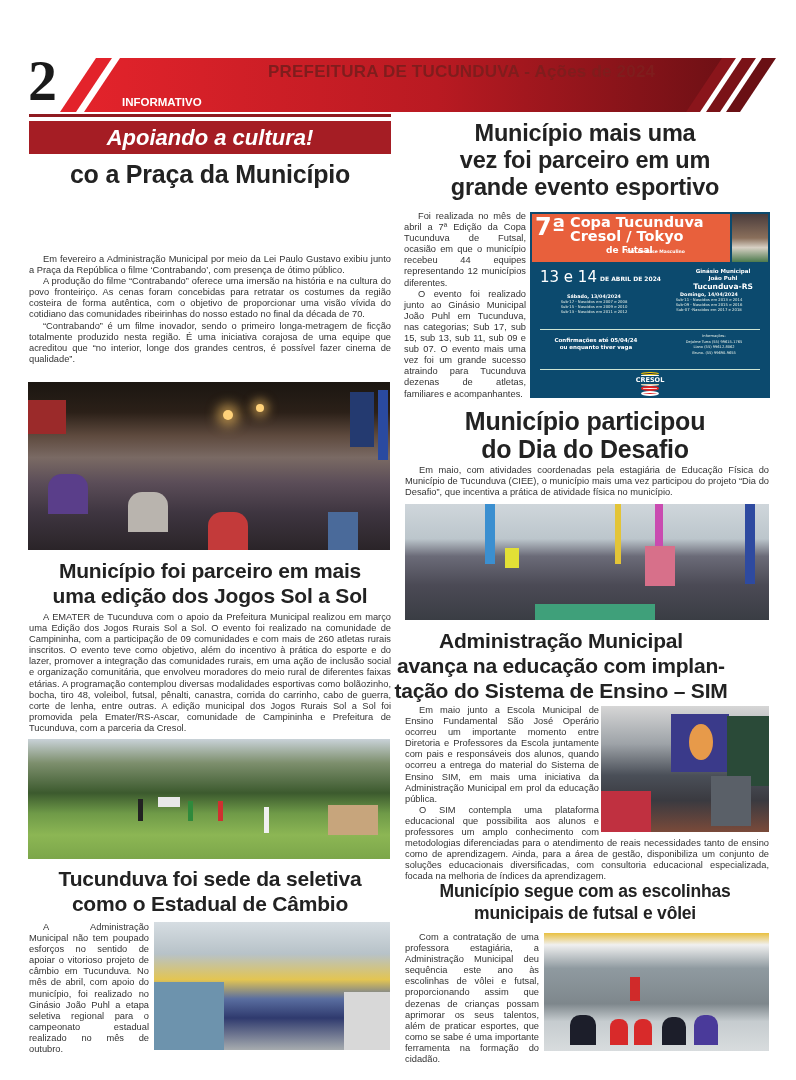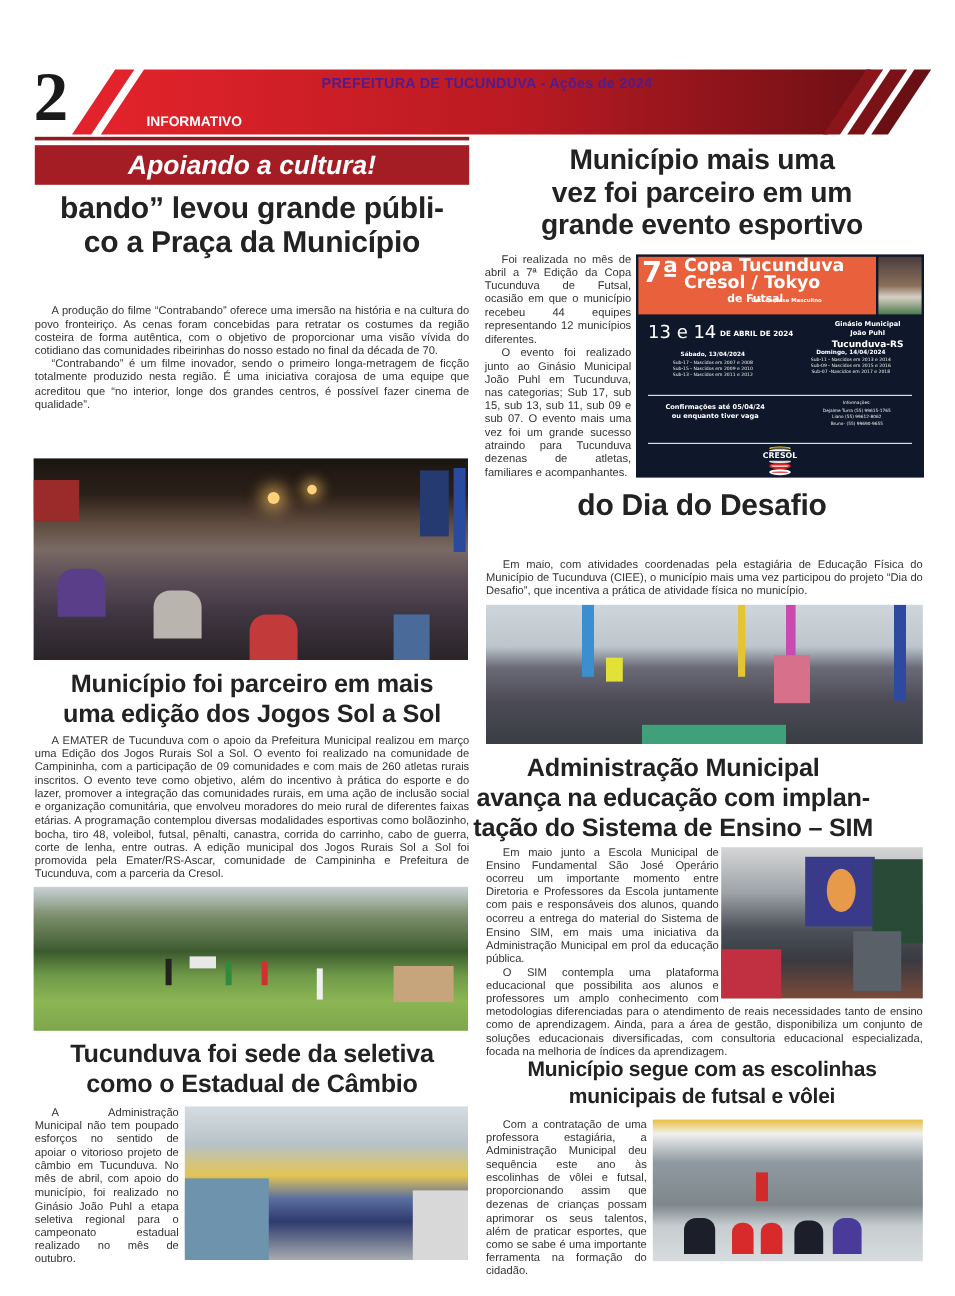--- a/index.html
+++ b/index.html
@@ -2,32 +2,32 @@
 <html><head>
 <meta charset="utf-8">
 <style>
   * { box-sizing: border-box; margin: 0; padding: 0; }
   html, body { width: 796px; height: 1080px; background: #ffffff; overflow: hidden; }
   body { position: relative; font-family: "Liberation Sans", sans-serif; color: #222; }
 
   
   .page-num { position: absolute; left: 28px; top: 52px; font-family: "Liberation Serif", serif; font-weight: bold; font-size: 58px; line-height: 58px; color: #1a1a1a; }
   .hdr { position: absolute; left: 0; top: 0; width: 796px; height: 130px; }
-  .hdr-title { position: absolute; left: 240px; top: 62px; font-family: "Liberation Sans", sans-serif; font-weight: bold; font-size: 12px; color: #4c1d95; letter-spacing: 0.2px; padding-left: 28px; }
+  .hdr-title { position: absolute; left: 240px; top: 62px; font-family: "Liberation Sans", sans-serif; font-weight: bold; font-size: 17px; color: #7f1d1d; letter-spacing: 0.2px; padding-left: 28px; }
   .hdr-info { position: absolute; left: 122px; top: 96px; font-weight: bold; font-size: 11.5px; color: #fff; }
 
   .section-bar { position: absolute; left: 29px; top: 121px; width: 362px; height: 33px; background: #a51d24; color: #fff; font-style: italic; font-weight: bold; font-size: 22px; text-align: center; line-height: 33px; }
 
   .headline { position: absolute; font-weight: bold; color: #222; text-align: center; letter-spacing: -0.2px; }
   .body { position: absolute; font-size: 9.3px; line-height: 11.1px; color: #333; text-align: justify; }
   .body p { text-indent: 14px; }
   .photo { position: absolute; overflow: hidden; }
 
   
-  .poster { position: absolute; left: 530px; top: 212px; width: 240px; height: 186px; background: #0f172a; overflow: hidden; font-family: "DejaVu Sans", sans-serif; }
+  .poster { position: absolute; left: 530px; top: 212px; width: 240px; height: 186px; background: #0c4a6e; overflow: hidden; font-family: "DejaVu Sans", sans-serif; }
   .poster .orange { position: absolute; left: 2px; top: 2px; width: 198px; height: 48px; background: #e8603c; }
   .poster .stadium { position: absolute; left: 202px; top: 2px; width: 36px; height: 48px; background: linear-gradient(180deg,#4a3c3c 0%,#8a6f5b 50%,#d7d0c4 70%,#4c7a4d 100%); }
   .poster .t1 { position: absolute; left: 5px; top: 3px; color: #fff; font-weight: bold; font-size: 24px; line-height: 24px; }
   .poster .t2 { position: absolute; left: 40px; top: 3px; color: #fff; font-weight: bold; font-size: 14.5px; line-height: 14px; }
   .poster .t3 { position: absolute; left: 40px; top: 17px; color: #fff; font-weight: bold; font-size: 14.5px; line-height: 14px; }
   .poster .t4 { position: absolute; left: 40px; top: 33px; color: #fff; font-weight: bold; font-size: 9px; margin-left: 36px; }
   .poster .t5 { position: absolute; left: 96px; top: 37px; color: #fff; font-weight: bold; font-size: 4.5px; }
   .poster .date { position: absolute; left: 10px; top: 56px; color: #fff; font-weight: normal; font-size: 15px; }
   .poster .date-sm { position: absolute; left: 70px; top: 63px; color: #fff; font-weight: bold; font-size: 6px; }
   .poster .venue { position: absolute; left: 152px; top: 56px; width: 82px; color: #fff; font-weight: bold; font-size: 5.5px; text-align: center; line-height: 7px; }
@@ -59,24 +59,24 @@
   <polygon points="726,112 740,112 776,58 762,58" fill="#6a1014"></polygon>
   <rect x="29" y="114" width="362" height="3" fill="#8f1a20"></rect>
 </svg>
 <div class="page-num">2</div>
 <div class="hdr-title">PREFEITURA DE TUCUNDUVA - Ações de 2024</div>
 <div class="hdr-info">INFORMATIVO</div>
 
 <div class="section-bar">Apoiando a cultura!</div>
 
 <div class="headline" style="left:29px;top:160px;width:362px;font-size:25px;line-height:28px;">
-  <div>bando” levou grande públi-</div>
   <div>co a Praça da Município</div>
 </div>
 <div class="body" style="left:29px;top:254px;width:362px;">
+  <p>Em fevereiro  a Administração Municipal por meio da Lei Paulo Gustavo exibiu junto a Praça da República o filme ‘Contrabando’, com presença de ótimo público.</p>
   <p>A produção do filme “Contrabando” oferece uma imersão na história e na cultura do povo fronteiriço. As cenas foram concebidas para retratar os costumes da região costeira de forma autêntica, com o objetivo de proporcionar uma visão vívida do cotidiano das comunidades ribeirinhas do nosso estado no final da década de 70.</p>
   <p>“Contrabando” é um filme inovador, sendo o primeiro longa-metragem de ficção totalmente produzido nesta região. É uma iniciativa corajosa de uma equipe que acreditou que “no interior, longe dos grandes centros, é possível fazer cinema de qualidade”.</p>
 </div>
 <div class="photo" style="left:28px;top:382px;width:362px;height:168px;background:linear-gradient(180deg,#1b1611 0%,#2b2018 18%,#5e4a3e 32%,#7a6a64 45%,#5b4d58 60%,#3e3540 78%,#2a2428 100%);">
   <div style="position:absolute;left:195px;top:28px;width:10px;height:10px;border-radius:50%;background:#ffd27a;box-shadow:0 0 12px 6px rgba(255,200,100,0.6);"></div>
   <div style="position:absolute;left:228px;top:22px;width:8px;height:8px;border-radius:50%;background:#ffd27a;box-shadow:0 0 10px 5px rgba(255,200,100,0.5);"></div>
   <div style="position:absolute;left:0;top:18px;width:38px;height:34px;background:#9b2a2a;"></div>
   <div style="position:absolute;left:322px;top:10px;width:24px;height:55px;background:#243a70;"></div>
   <div style="position:absolute;left:350px;top:8px;width:10px;height:70px;background:#2a4aa0;"></div>
   <div style="position:absolute;left:180px;top:130px;width:40px;height:38px;background:#c33a3a;border-radius:14px 14px 0 0;"></div>
@@ -167,20 +167,21 @@
     <div class="logo" style="background:#ffffff;border-radius:2px;"></div>
     <div class="cresol">CRESOL</div>
     <div class="logo" style="background:#e2d4b0;border-radius:2px;"></div>
     <div class="logo" style="background:#f0f0f0;"></div>
     <div class="logo" style="background:#ffffff;border:2px solid #d22;border-radius:40% 40% 50% 50%;"></div>
     <div class="logo" style="background:#d22;border:2px solid #fff;"></div>
   </div>
 </div>
 
 <div class="headline" style="left:400px;top:407px;width:370px;font-size:25px;line-height:28px;">
+  <div>Município participou</div>
   <div>do Dia do Desafio</div>
 </div>
 <div class="body" style="left:405px;top:465px;width:364px;">
   <p>Em maio, com atividades coordenadas pela estagiária de Educação Física do Município de Tucunduva (CIEE), o município mais uma vez participou do projeto “Dia do Desafio”, que incentiva a prática de atividade física no município.</p>
 </div>
 <div class="photo" style="left:405px;top:504px;width:364px;height:116px;background:linear-gradient(180deg,#cfd6db 0%,#bcc6cc 30%,#6b6b78 45%,#4b4a55 70%,#3a3d44 100%);">
   <div style="position:absolute;left:80px;top:0;width:10px;height:60px;background:#3b8fd0;"></div>
   <div style="position:absolute;left:210px;top:0;width:6px;height:60px;background:#e3c437;"></div>
   <div style="position:absolute;left:250px;top:0;width:8px;height:60px;background:#c94bb0;"></div>
   <div style="position:absolute;left:340px;top:0;width:10px;height:80px;background:#2e4aa0;"></div>

